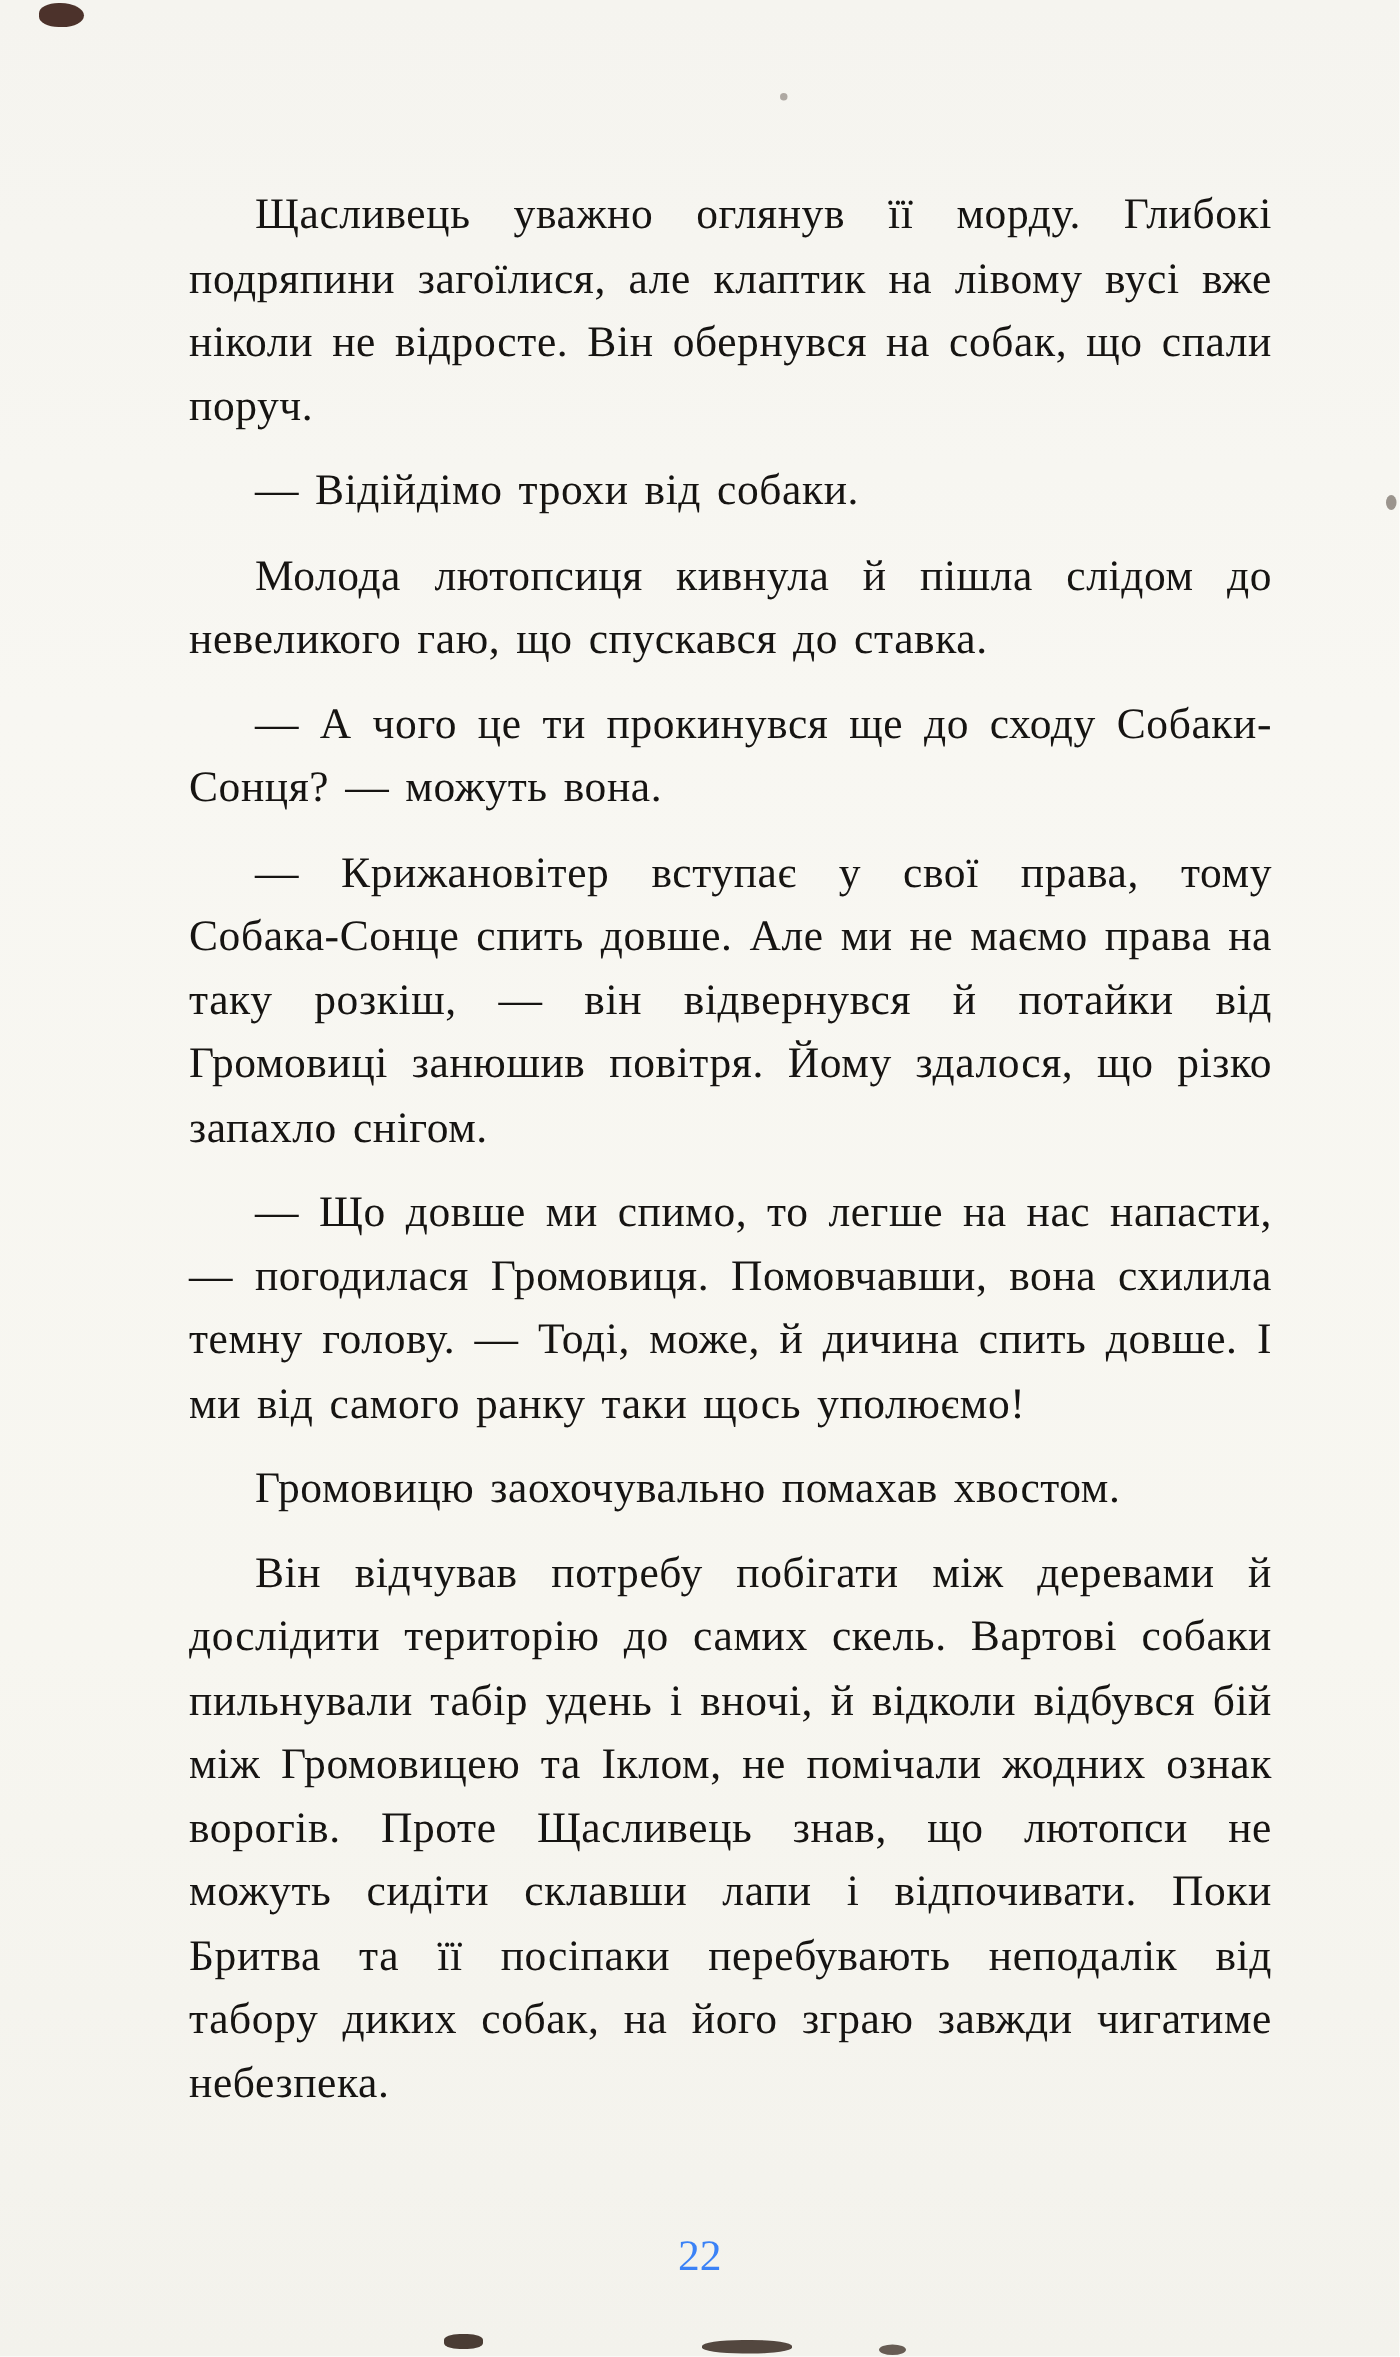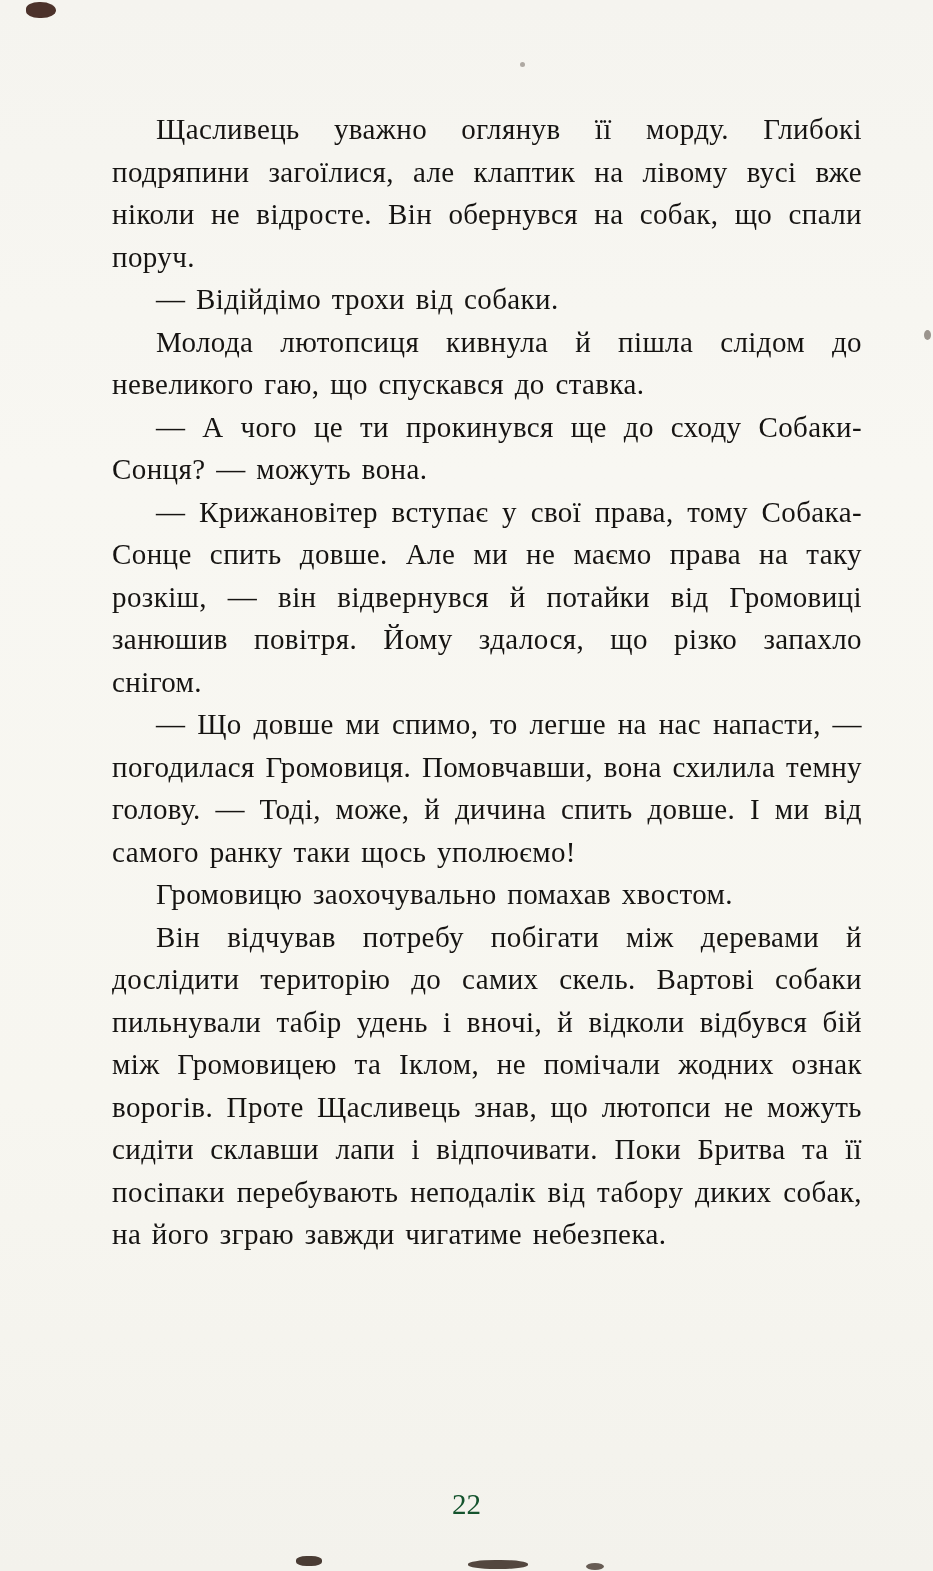--- a/index.html
+++ b/index.html
@@ -16,38 +16,38 @@
       font-family: "Liberation Serif", "DejaVu Serif", serif;
       color: #161412;
     }
     .page-text {
       position: absolute;
       left: 112px;
       top: 108px;
       width: 750px;
     }
     .page-text p {
-      margin: 0;
+      margin: 14px;
       font-size: 29px;
       line-height: 42.5px;
       text-align: justify;
       text-indent: 44px;
       word-spacing: 3px;
       letter-spacing: 0.4px;
       hyphens: auto;
       -webkit-hyphens: auto;
     }
     .page-number {
       position: absolute;
       top: 1488px;
       left: 0;
       width: 100%;
       text-align: center;
       font-size: 29px;
-      color: #14532d;
+      color: #3b82f6;
     }
     .artifact {
       position: absolute;
       background: #2b1c14;
     }
     .artifact.a1 {
       left: 26px; top: 2px; width: 30px; height: 16px;
       border-radius: 50% 60% 55% 50%;
       background: #3a1d15;
       opacity: 0.9;

